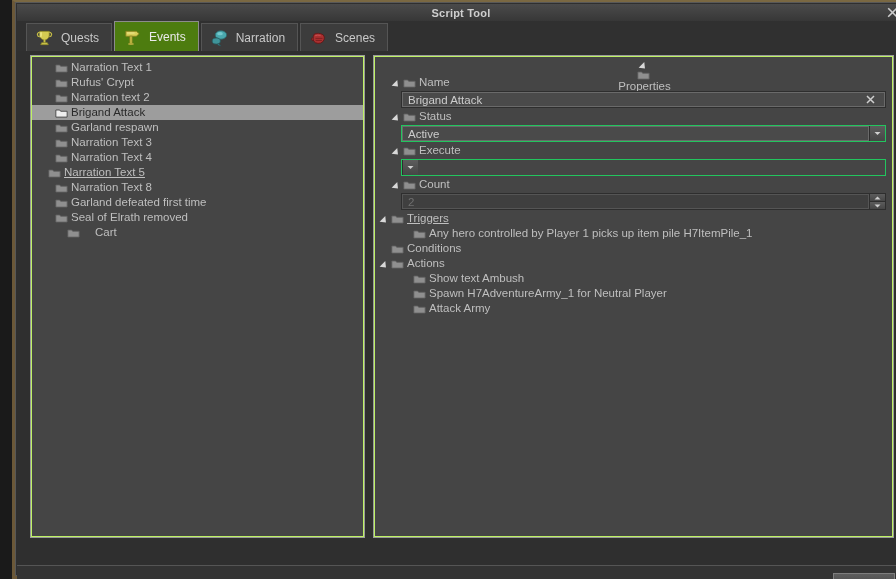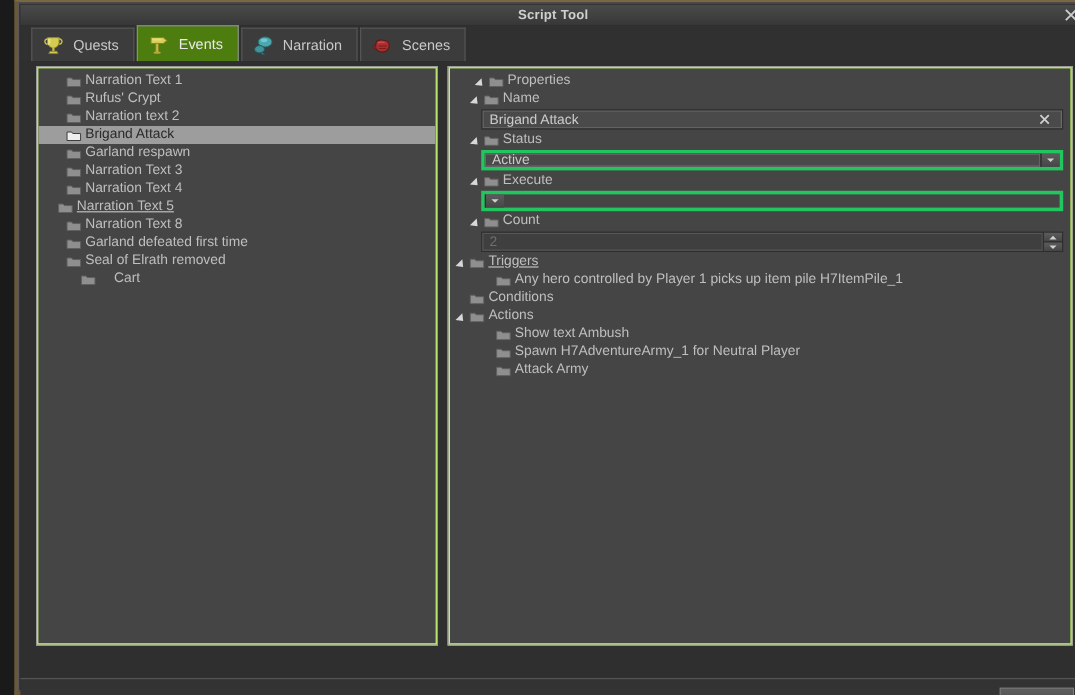--- a/index.html
+++ b/index.html
@@ -214,21 +214,21 @@
     align-items: center;
     justify-content: center;
     color: #cfcfcf;
     font-size: 11px;
     cursor: pointer;
     flex: 0 0 auto;
   }
   .combo {
     flex: 1 1 auto;
     display: flex;
-    border: 3px solid #22c55e;
+    border: 1px solid #22c55e;
     box-sizing: border-box;
     cursor: pointer;
   }
   .combo-value {
     flex: 1 1 auto;
     background: #4a4a4a;
     box-shadow: inset 0 0 0 1px #6a6a6a;
     display: flex;
     align-items: center;
     padding: 0 6px;
@@ -457,21 +457,21 @@
                 </svg>
                 <span class="row-label">Cart</span>
               </div>
             </div>
         </div>
       </div>
 
       <div class="panel" id="right-panel">
         <div class="panel-inner">
           <div id="details-tree" style="padding-top:3px;">
-              <div class="tree-row" style="padding-left: 22px;">
+              <div class="tree-row" style="padding-left: 22px; flex-direction: column;">
                 <span class="twisty open"></span>
                 <svg class="folder-icon" viewBox="0 0 14 11">
                   <path d="M0.8 2.2 h4.2 l1.1 1.4 h7.1 v6.4 h-12.4 z" fill="#8f8f8f" stroke="#606060" stroke-width="0.9"></path>
                 </svg>
                 <span class="row-label">Properties</span>
               </div>
               <div class="tree-row" style="padding-left: 18px;">
                 <span class="twisty open"></span>
                 <svg class="folder-icon" viewBox="0 0 14 11">
                   <path d="M0.8 2.2 h4.2 l1.1 1.4 h7.1 v6.4 h-12.4 z" fill="#8f8f8f" stroke="#606060" stroke-width="0.9"></path>

